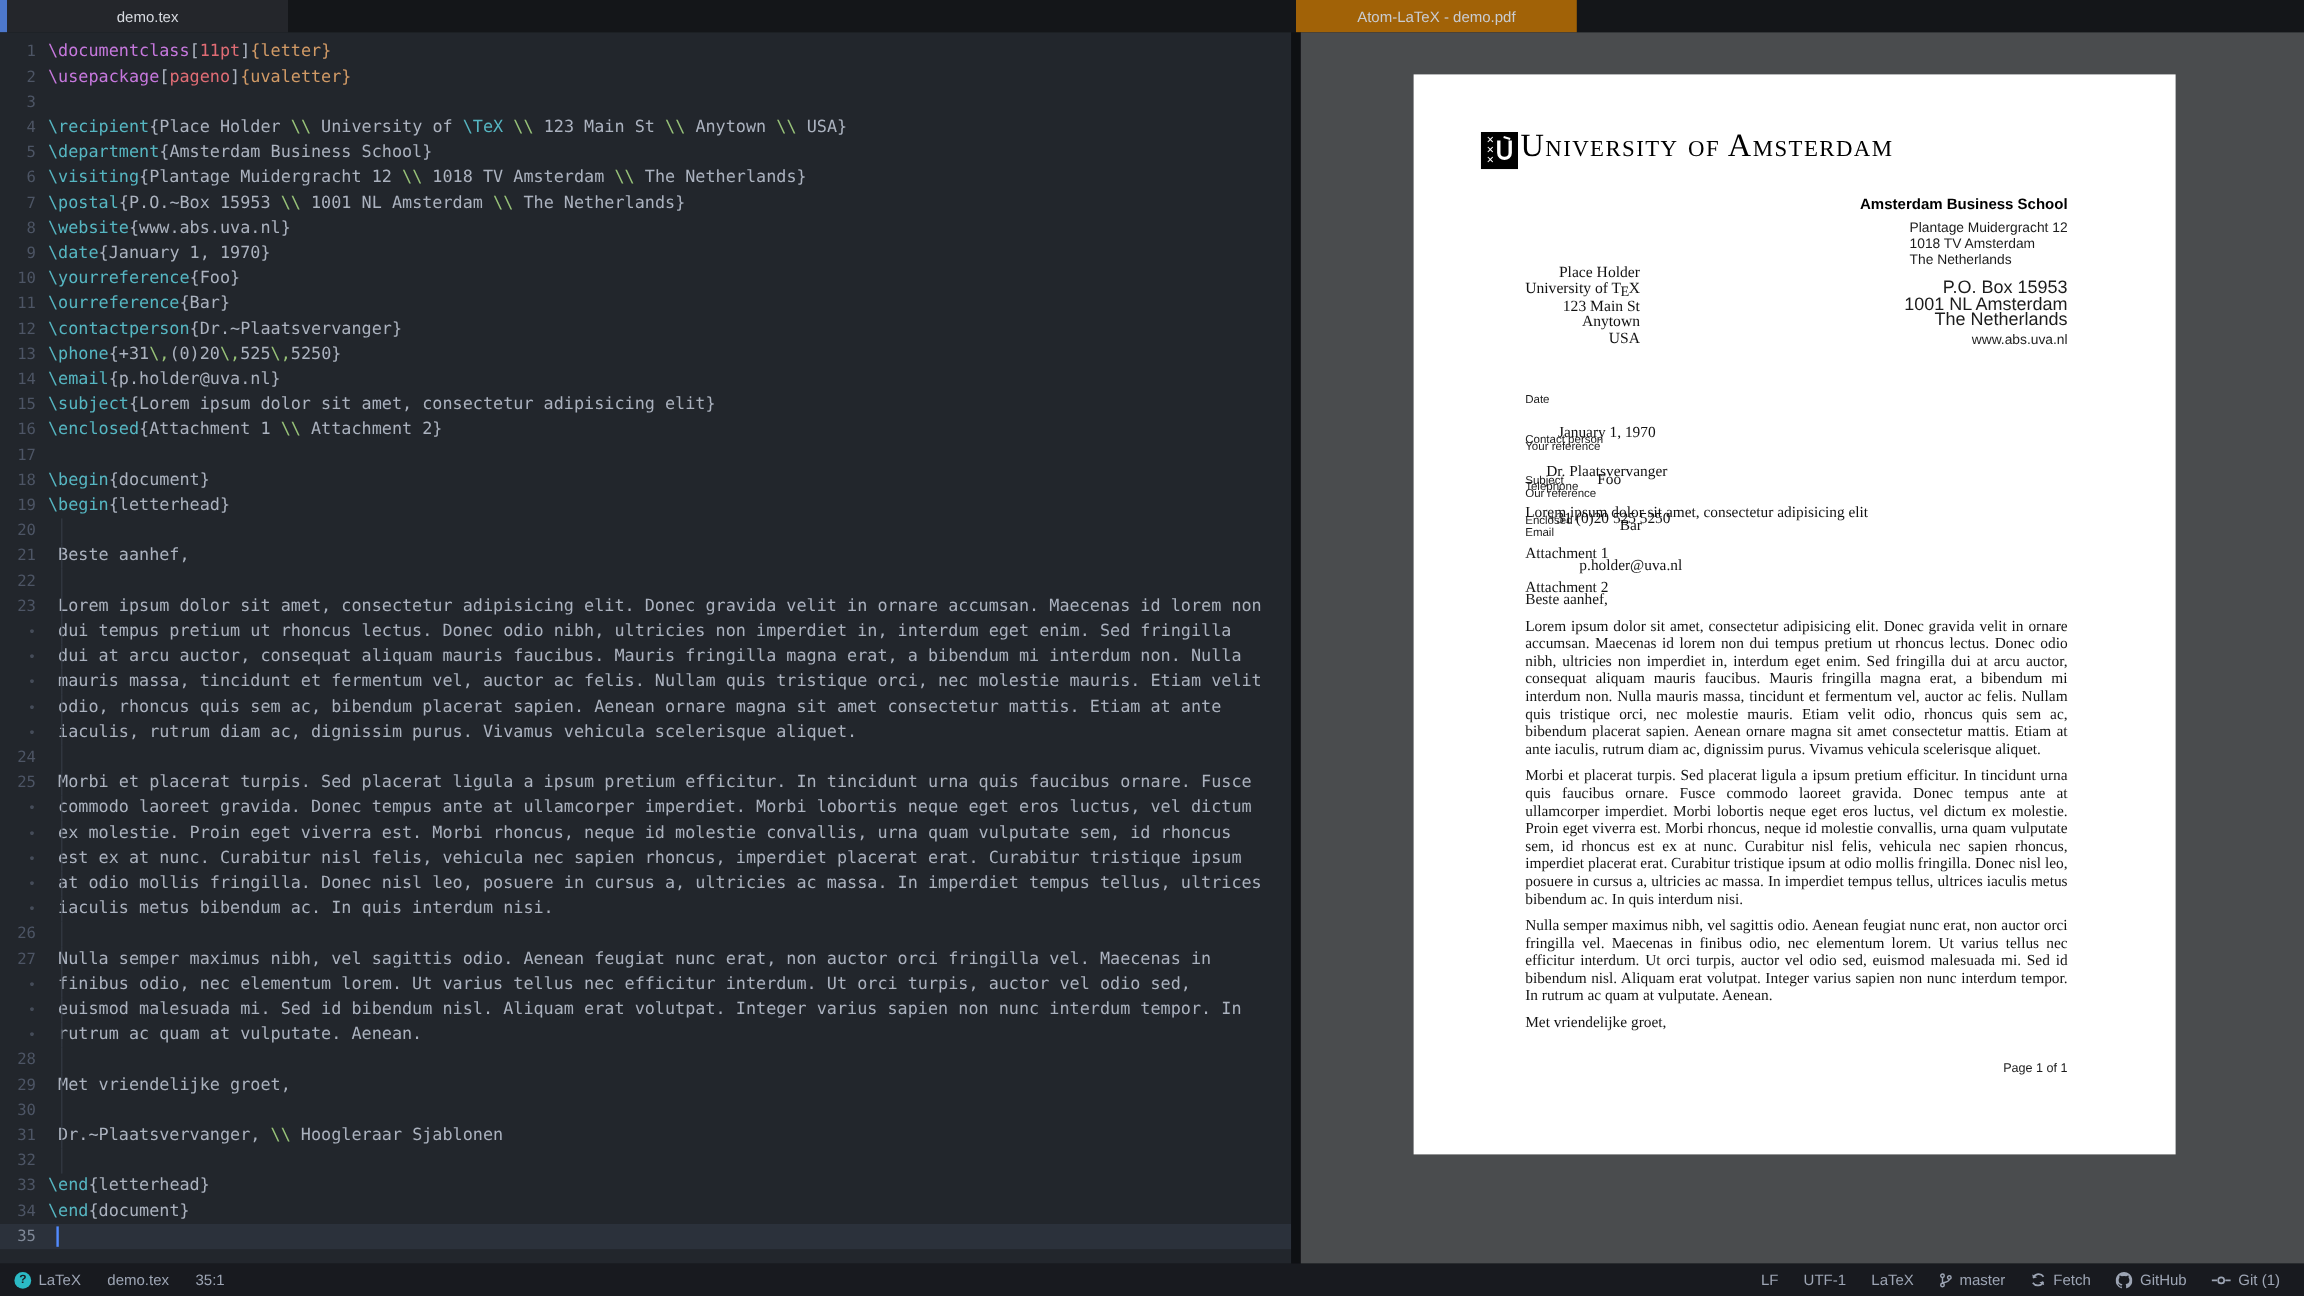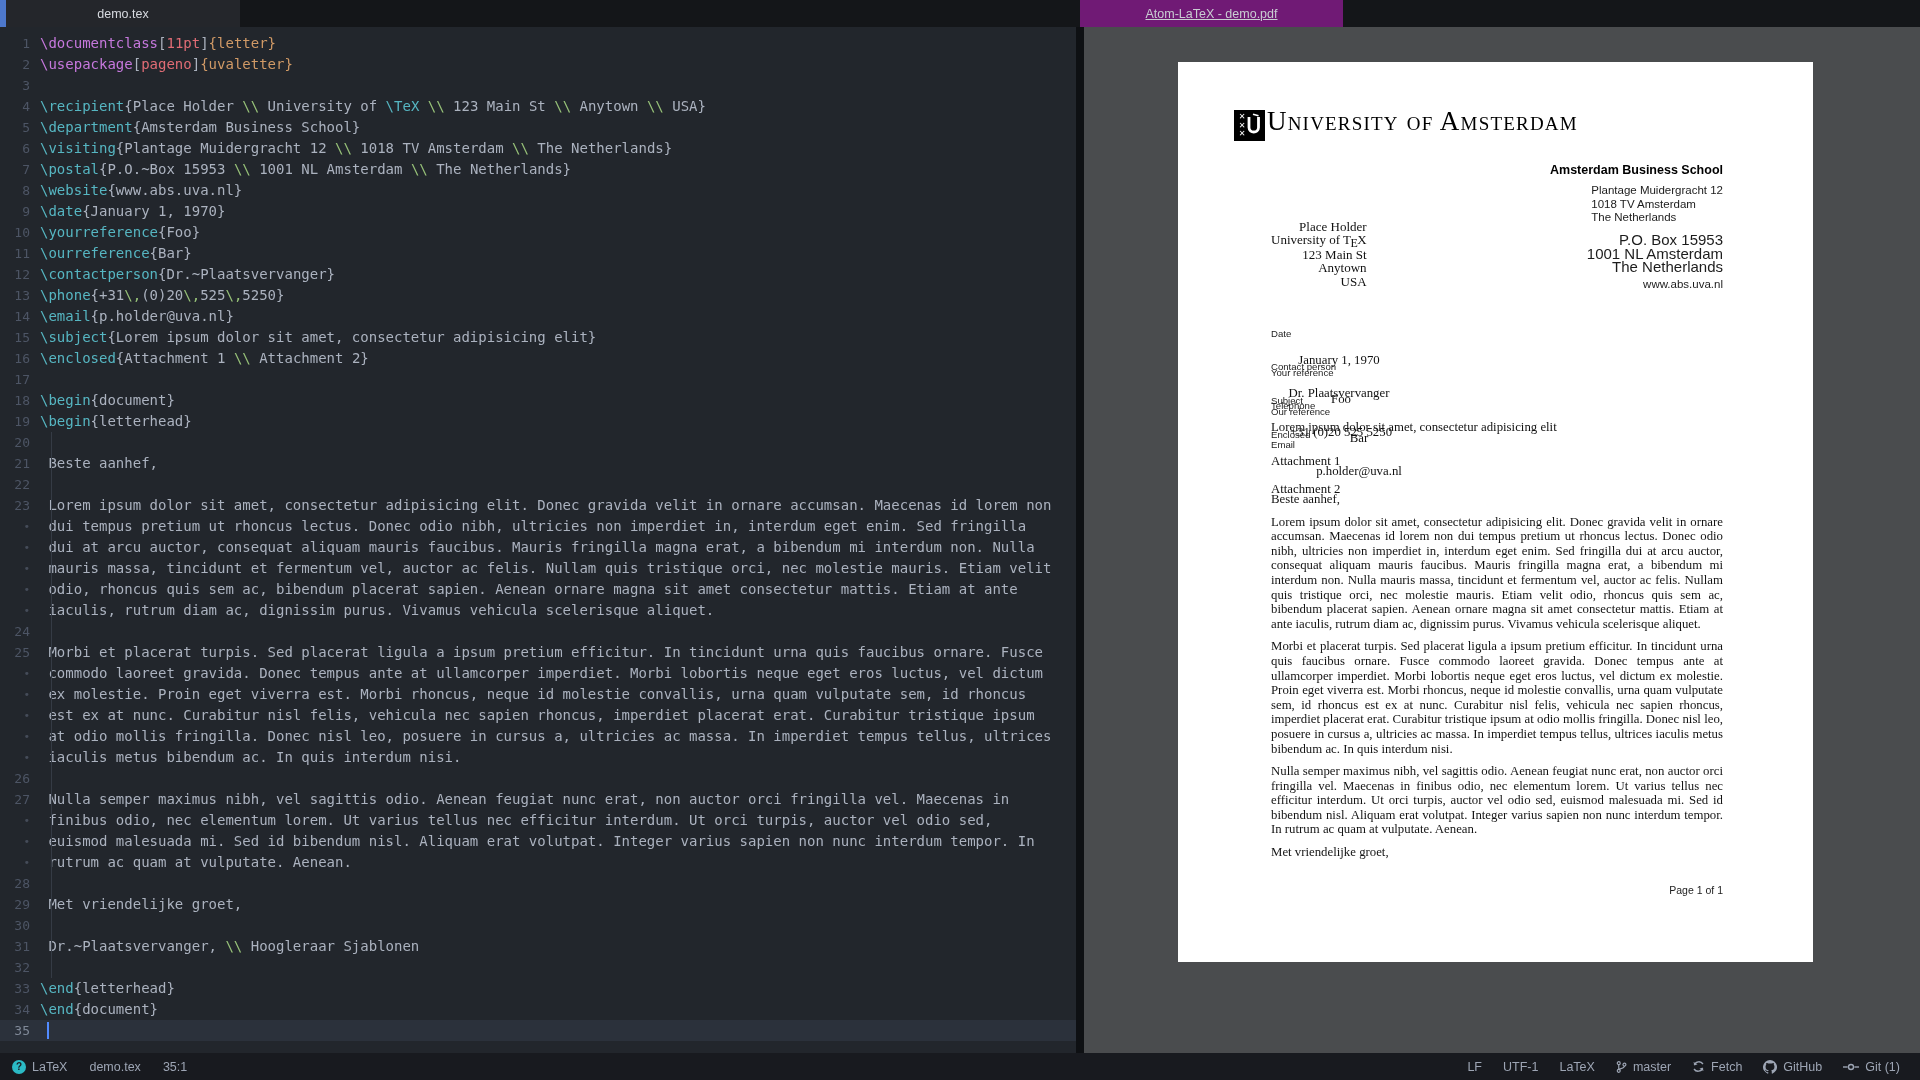--- a/index.html
+++ b/index.html
@@ -4,21 +4,21 @@
 <style>
   html,body{margin:0;padding:0;background:#101114;}
   .app{position:relative;width:1920px;height:1080px;overflow:hidden;background:#17191d;font-family:"Liberation Sans",sans-serif;}
 
   
   .tabbar{position:absolute;top:0;left:0;right:0;height:27px;background:#141619;}
   .accent-strip{position:absolute;left:0;top:0;width:6px;height:27px;background:#4d78cc;}
   .tab{position:absolute;top:0;height:27px;display:flex;align-items:center;justify-content:center;
        font-size:12.5px;color:#d7dae0;cursor:default;}
   .tab-editor{left:6px;width:234px;background:#232630;background:#24262b;}
-  .tab-pdf{left:1080px;width:263px;background:#701a75;color:#c9ccd2;text-decoration:underline;}
+  .tab-pdf{left:1080px;width:234px;background:#a16207;color:#c9ccd2;}
 
   
   .editor{position:absolute;top:27px;left:0;width:1076px;height:1026px;background:#22262c;overflow:hidden;padding-top:6px;box-sizing:border-box;}
   .row{display:flex;height:21px;line-height:21px;position:relative;font-family:"DejaVu Sans Mono",monospace;font-size:14px;}
   .gut{width:40px;flex:none;text-align:right;padding-right:10px;box-sizing:border-box;color:#4d5565;font-size:13px;}
   .gut.dot{color:#454c59;font-size:11px;}
   .code{margin:0;white-space:pre;color:#abb2bf;font-family:inherit;font-size:inherit;}
   .row.g::before{content:"";position:absolute;left:51px;top:0;bottom:0;width:1px;background:#353b45;}
   .row.cur{background:#2b313b;}
   .row.cur .gut{color:#7f8897;}

